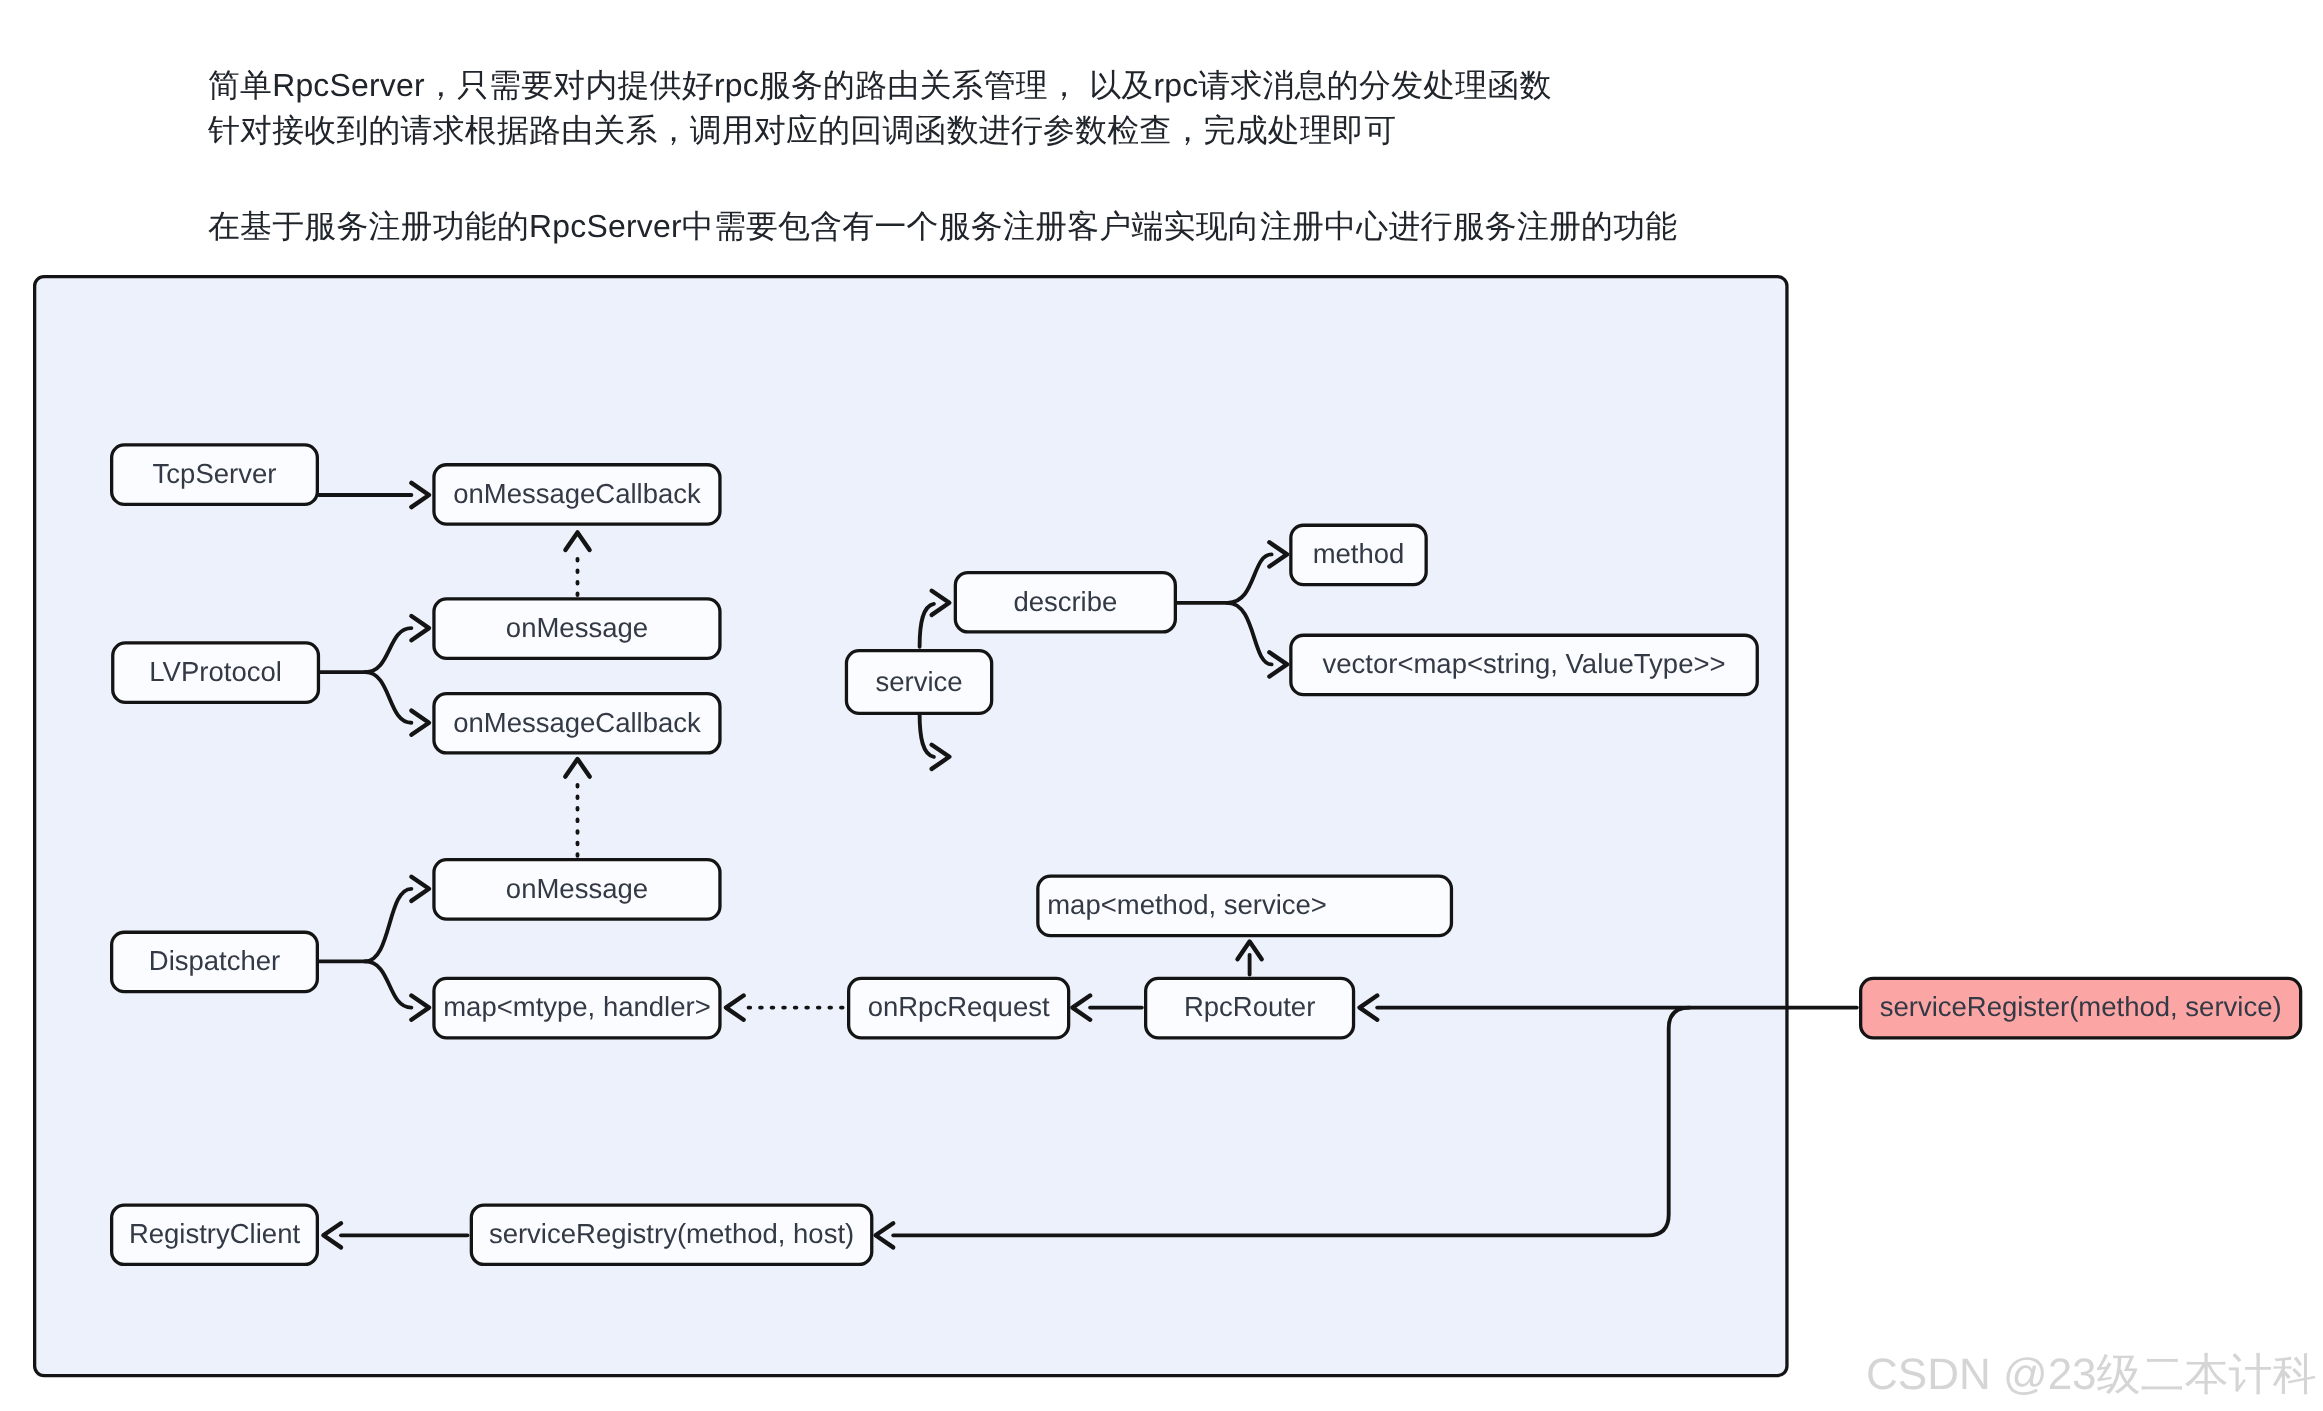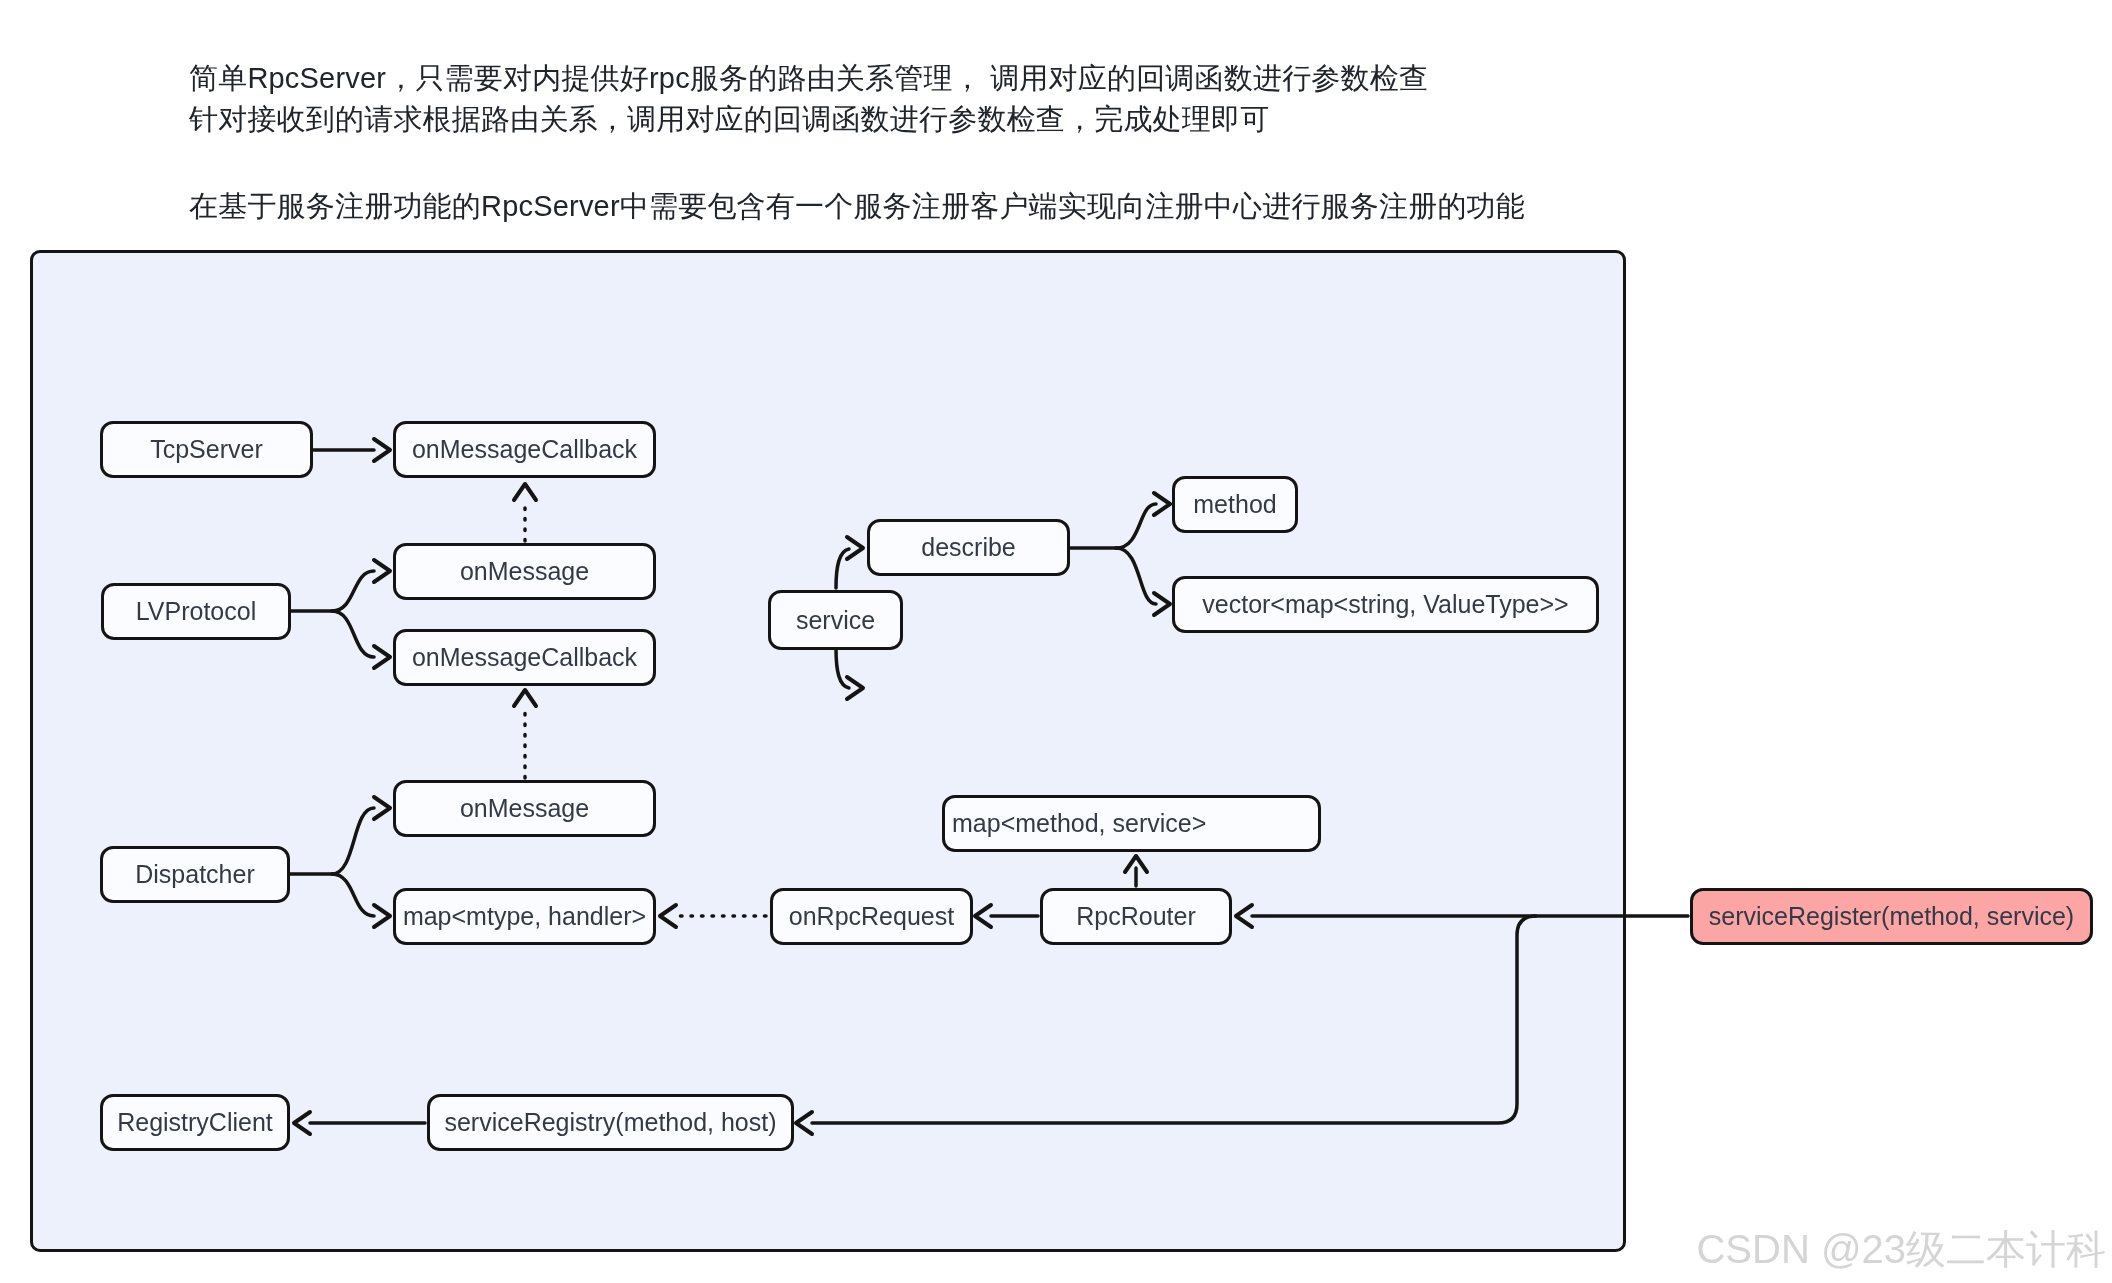--- a/index.html
+++ b/index.html
@@ -31,21 +31,21 @@
     position:absolute;right:6px;top:1222px;z-index:4;
     color:#d5d5d5;font-size:40px;white-space:nowrap;
     text-shadow:2px 2px 1px #ffffff;
   }
 </style>
 </head>
 <body>
 
 <div class="canvas">
 
-  <div class="intro-line" style="top:61px">简单RpcServer，只需要对内提供好rpc服务的路由关系管理， 调用对应的回调函数进行参数检查</div>
+  <div class="intro-line" style="top:61px">简单RpcServer，只需要对内提供好rpc服务的路由关系管理， 以及rpc请求消息的分发处理函数</div>
   <div class="intro-line" style="top:102px">针对接收到的请求根据路由关系，调用对应的回调函数进行参数检查，完成处理即可</div>
   <div class="intro-line" style="top:189px">在基于服务注册功能的RpcServer中需要包含有一个服务注册客户端实现向注册中心进行服务注册的功能</div>
 
   <div class="panel"></div>
 
   <svg class="wires" width="2112" height="1283" viewBox="0 0 2112 1283">
 
     <g>
       <path d="M290,450 H374"></path>
       <path class="head" d="M374,439 L390,450 L374,461"></path>
@@ -119,21 +119,21 @@
       <path d="M1536,916 Q1517,916 1517,935 V1104 Q1517,1123 1498,1123 H812"></path>
       <path class="head" d="M812,1112 L796,1123 L812,1134"></path>
     </g>
 
     <g>
       <path d="M425,1123 H310"></path>
       <path class="head" d="M310,1112 L294,1123 L310,1134"></path>
     </g>
   </svg>
 
-  <div class="node" style="left:100px;top:421px;width:213px;height:57px">TcpServer</div>
+  <div class="node" style="left:100px;top:403px;width:190px;height:57px">TcpServer</div>
   <div class="node" style="left:393px;top:421px;width:263px;height:57px">onMessageCallback</div>
   <div class="node" style="left:393px;top:543px;width:263px;height:57px">onMessage</div>
   <div class="node" style="left:101px;top:583px;width:190px;height:57px">LVProtocol</div>
   <div class="node" style="left:393px;top:629px;width:263px;height:57px">onMessageCallback</div>
   <div class="node" style="left:768px;top:590px;width:135px;height:60px">service</div>
   <div class="node" style="left:867px;top:519px;width:203px;height:57px">describe</div>
   <div class="node" style="left:1172px;top:476px;width:126px;height:57px">method</div>
   <div class="node" style="left:1172px;top:576px;width:427px;height:57px">vector&lt;map&lt;string, ValueType&gt;&gt;</div>
   <div class="node" style="left:393px;top:780px;width:263px;height:57px">onMessage</div>
   <div class="node" style="left:100px;top:846px;width:190px;height:57px">Dispatcher</div>

